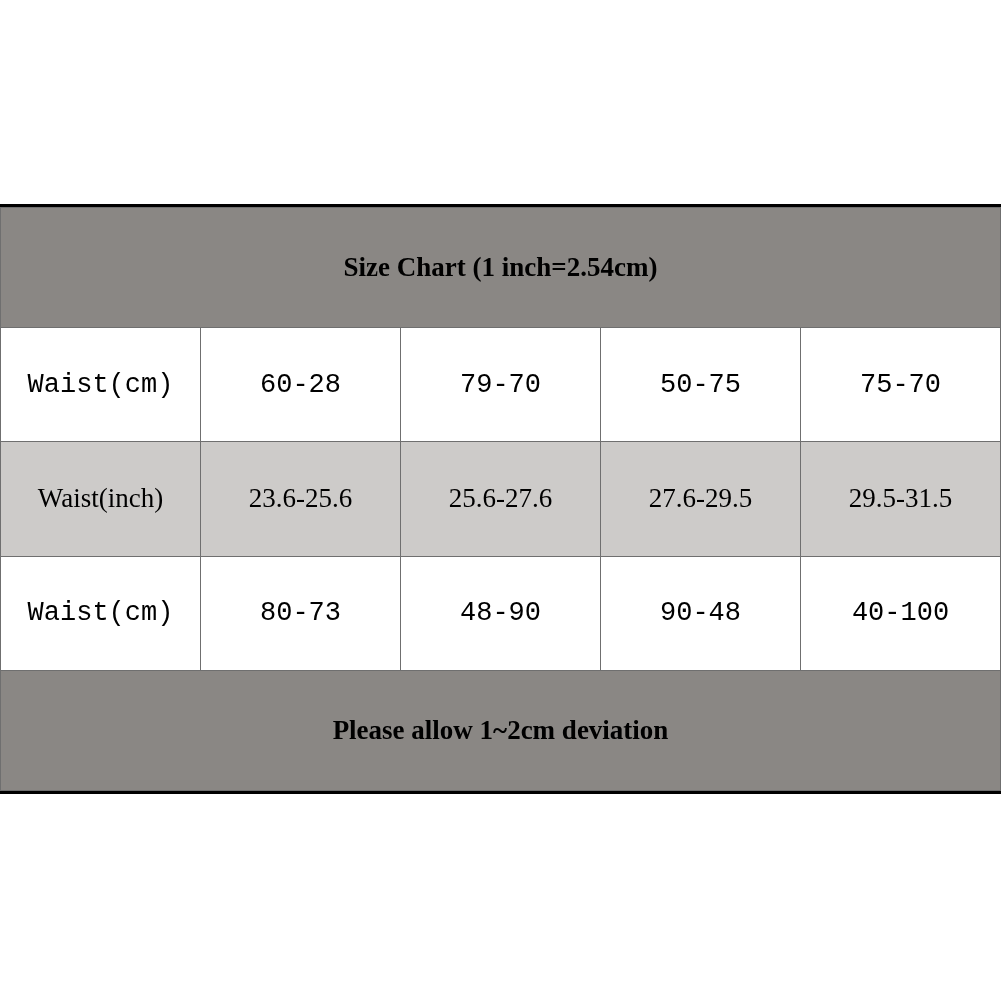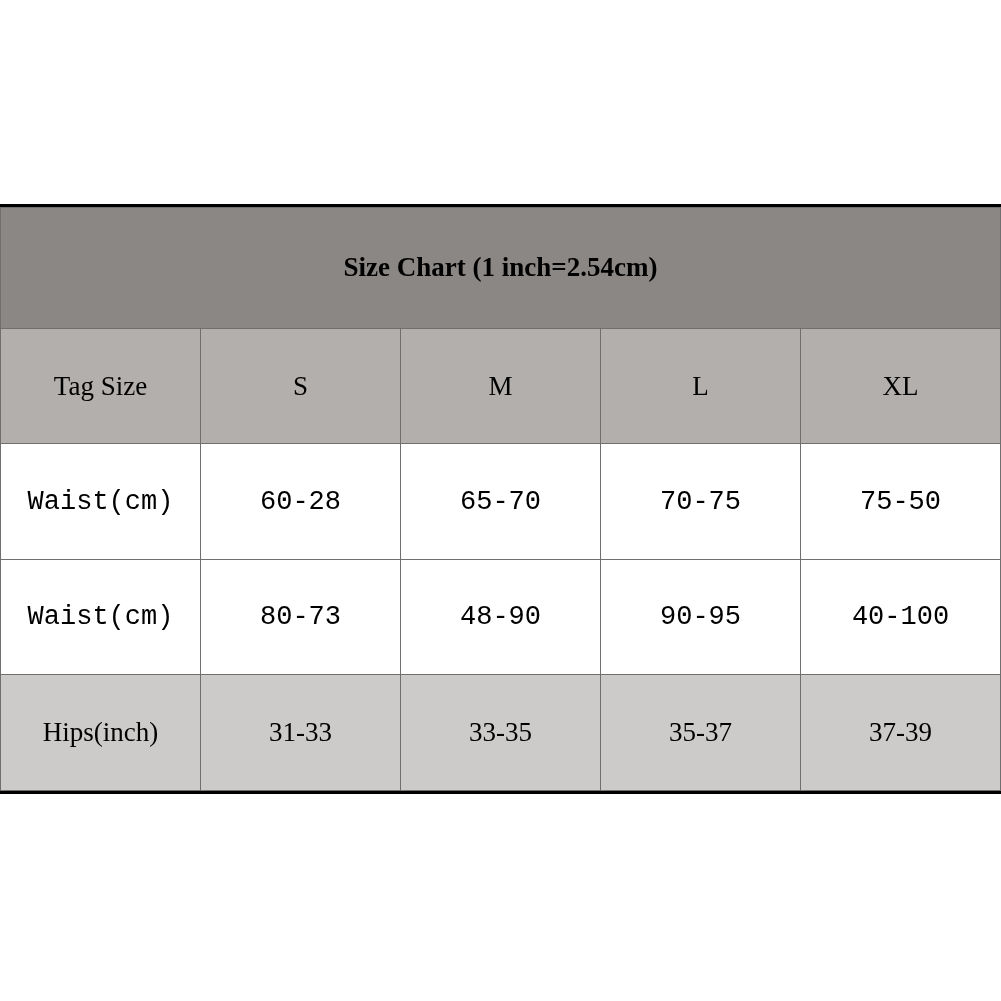--- a/index.html
+++ b/index.html
@@ -90,44 +90,40 @@
 </head>
 <body>
 
 <div id="page">
   <div id="chart-wrap">
     <table class="size-chart">
       <tbody>
         <tr>
           <td class="title-cell" colspan="5">Size Chart (1 inch=2.54cm)</td>
         </tr>
-        <tr class="header-row">
-          <td class="label-col">Tag Size</td>
-          <td>S</td>
-          <td>M</td>
-          <td>L</td>
-          <td class="last-col">XL</td>
-        </tr>
         <tr class="row-light">
           <td class="label-col">Waist(cm)</td>
           <td>60-28</td>
-          <td>65-70</td>
-          <td>70-75</td>
-          <td class="last-col">75-50</td>
+          <td>79-70</td>
+          <td>50-75</td>
+          <td class="last-col">75-70</td>
+        </tr>
+        <tr class="row-shade">
+          <td class="label-col">Waist(inch)</td>
+          <td>23.6-25.6</td>
+          <td>25.6-27.6</td>
+          <td>27.6-29.5</td>
+          <td class="last-col">29.5-31.5</td>
         </tr>
         <tr class="row-light">
           <td class="label-col">Waist(cm)</td>
           <td>80-73</td>
           <td>48-90</td>
-          <td>90-95</td>
+          <td>90-48</td>
           <td class="last-col">40-100</td>
         </tr>
-        <tr class="row-shade">
-          <td class="label-col">Hips(inch)</td>
-          <td>31-33</td>
-          <td>33-35</td>
-          <td>35-37</td>
-          <td class="last-col">37-39</td>
+        <tr>
+          <td class="footer-cell" colspan="5">Please allow 1~2cm deviation</td>
         </tr>
       </tbody>
     </table>
   </div>
 </div>
 
 </body></html>

